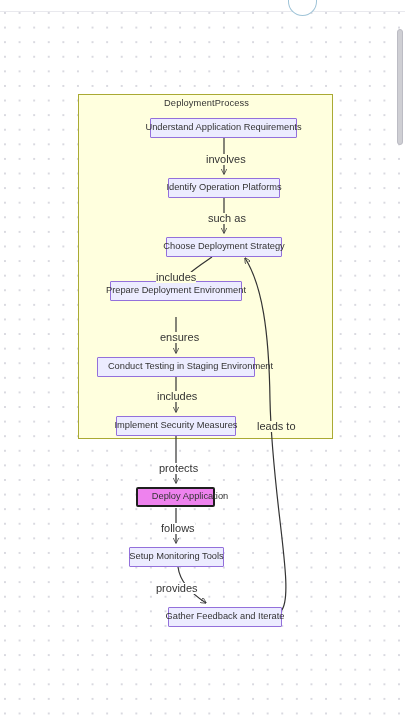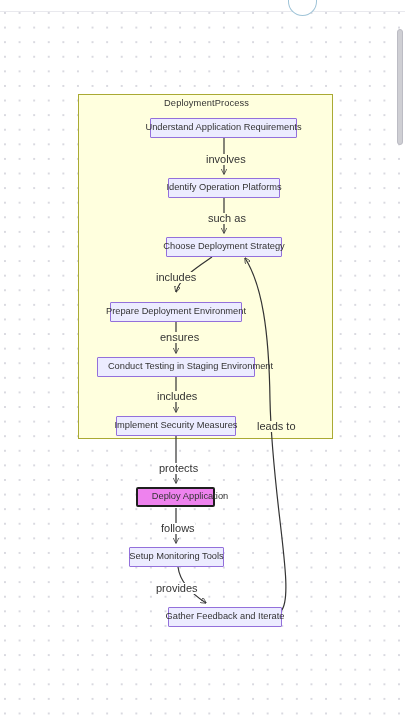--- a/index.html
+++ b/index.html
@@ -195,21 +195,21 @@
     </div>
 
     <div class="node" style="left:168px; top:178px; width:112px;">
       <span>Identify Operation Platforms</span>
     </div>
 
     <div class="node" style="left:166px; top:237px; width:116px;">
       <span>Choose Deployment Strategy</span>
     </div>
 
-    <div class="node" style="left:110px; top:302px; width:132px;text-align:right;">
+    <div class="node" style="left:110px; top:281px; width:132px;text-align:right;">
       <span>Prepare Deployment Environment</span>
     </div>
 
     <div class="node" style="left:97px; top:357px; width:158px;padding-left:36px;">
       <span>Conduct Testing in Staging Environment</span>
     </div>
 
     <div class="node" style="left:116px; top:416px; width:120px;align-items:center;">
       <span>Implement Security Measures</span>
     </div>

